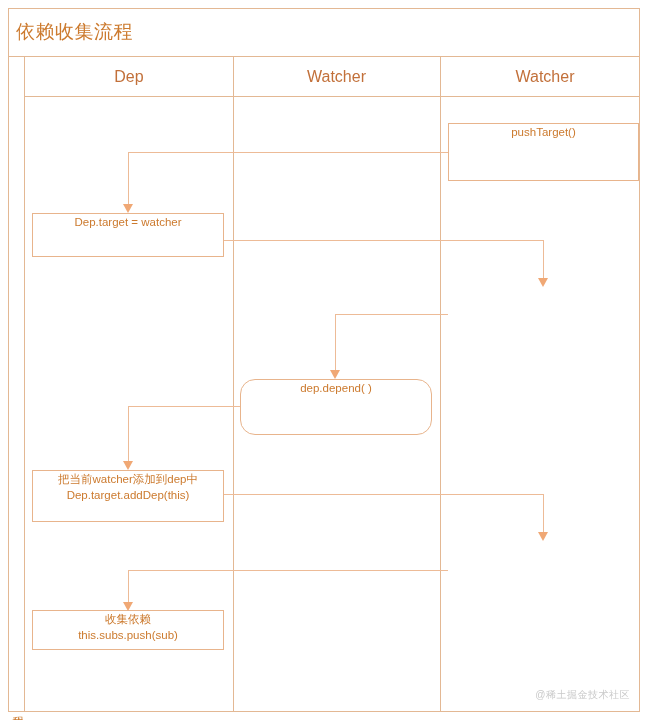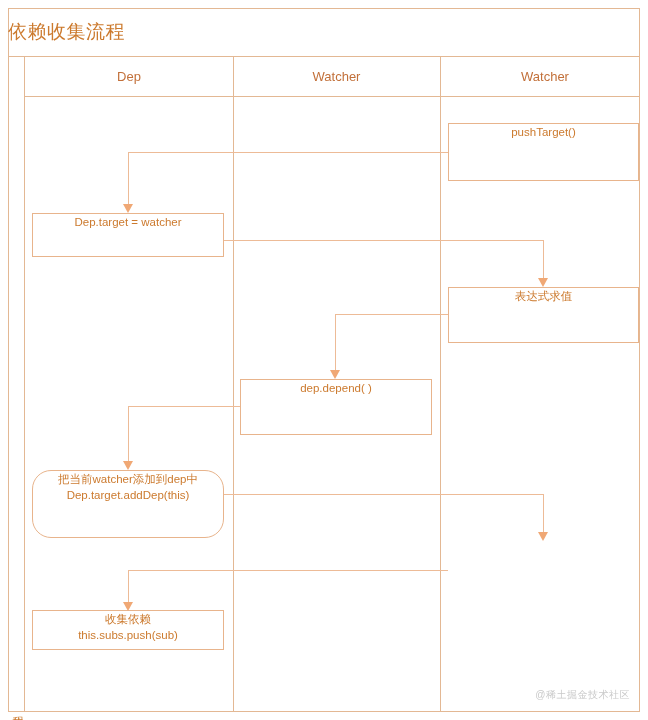--- a/index.html
+++ b/index.html
@@ -36,21 +36,21 @@
     width: 632px;
     height: 49px;
     border-bottom: 1px solid #e3b894;
     box-sizing: border-box;
     display: flex;
     align-items: center;
   }
   .title-text {
     color: #cc7a2e;
     font-size: 19px;
-    padding-left: 0;
+    padding-left: 8px;
     letter-spacing: 0.5px;
     white-space: nowrap;
   }
   
   .lane-label-strip {
     position: absolute;
     left: 8px;
     top: 57px;
     width: 17px;
     height: 655px;
@@ -73,21 +73,21 @@
   .lane-header {
     position: absolute;
     top: 57px;
     height: 40px;
     border-bottom: 1px solid #e3b894;
     box-sizing: border-box;
     display: flex;
     align-items: center;
     justify-content: center;
     color: #c2703a;
-    font-size: 13px;
+    font-size: 16px;
   }
   .lane-divider {
     position: absolute;
     top: 57px;
     width: 1px;
     height: 655px;
     background: #e3b894;
   }
 
   
@@ -197,29 +197,26 @@
   <div class="arrow-down" style="left:123px; top:602px;"></div>
 
   <div class="node" style="left:448px; top:123px; width:191px; height:58px;">
     <span class="node-text">pushTarget()</span>
   </div>
 
   <div class="node" style="left:32px; top:213px; width:192px; height:44px;">
     <span class="node-text">Dep.target = watcher</span>
   </div>
 
-  <div class="node" style="left:448px; top:287px; width:191px; height:56px;">
-    <span class="node-text">表达式求值</span>
-  </div>
-
-  <div class="node" style="left:240px; top:379px; width:192px; height:56px;">
+
+  <div class="node" style="left:240px; top:379px; width:192px; height:56px;border-radius:15px;">
     <span class="node-text">dep.depend( )</span>
   </div>
 
-  <div class="node" style="left:32px; top:470px; width:192px; height:68px;border-radius:19px;">
+  <div class="node" style="left:32px; top:470px; width:192px; height:52px;">
     <span class="node-text">把当前watcher添加到dep中
 Dep.target.addDep(this)</span>
   </div>
 
 
   <div class="node" style="left:32px; top:610px; width:192px; height:40px;">
     <span class="node-text">收集依赖
 this.subs.push(sub)</span>
   </div>
 

